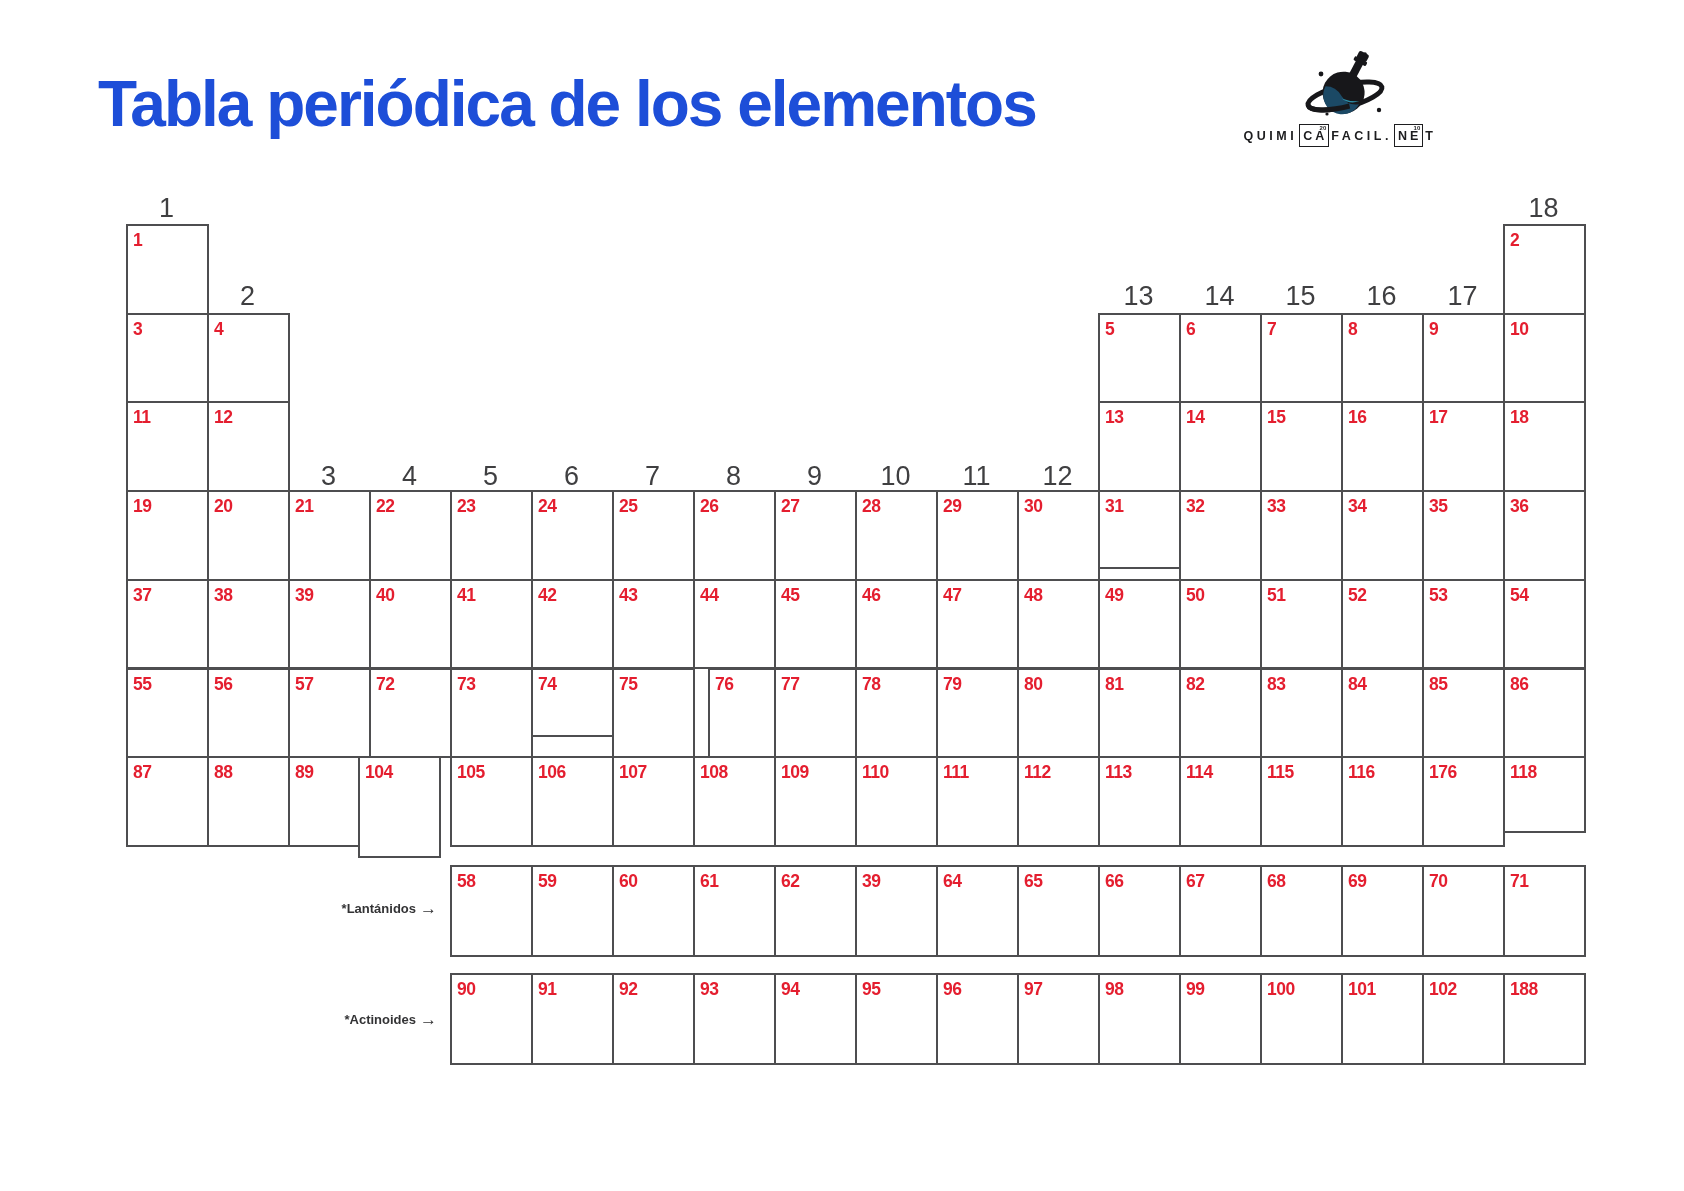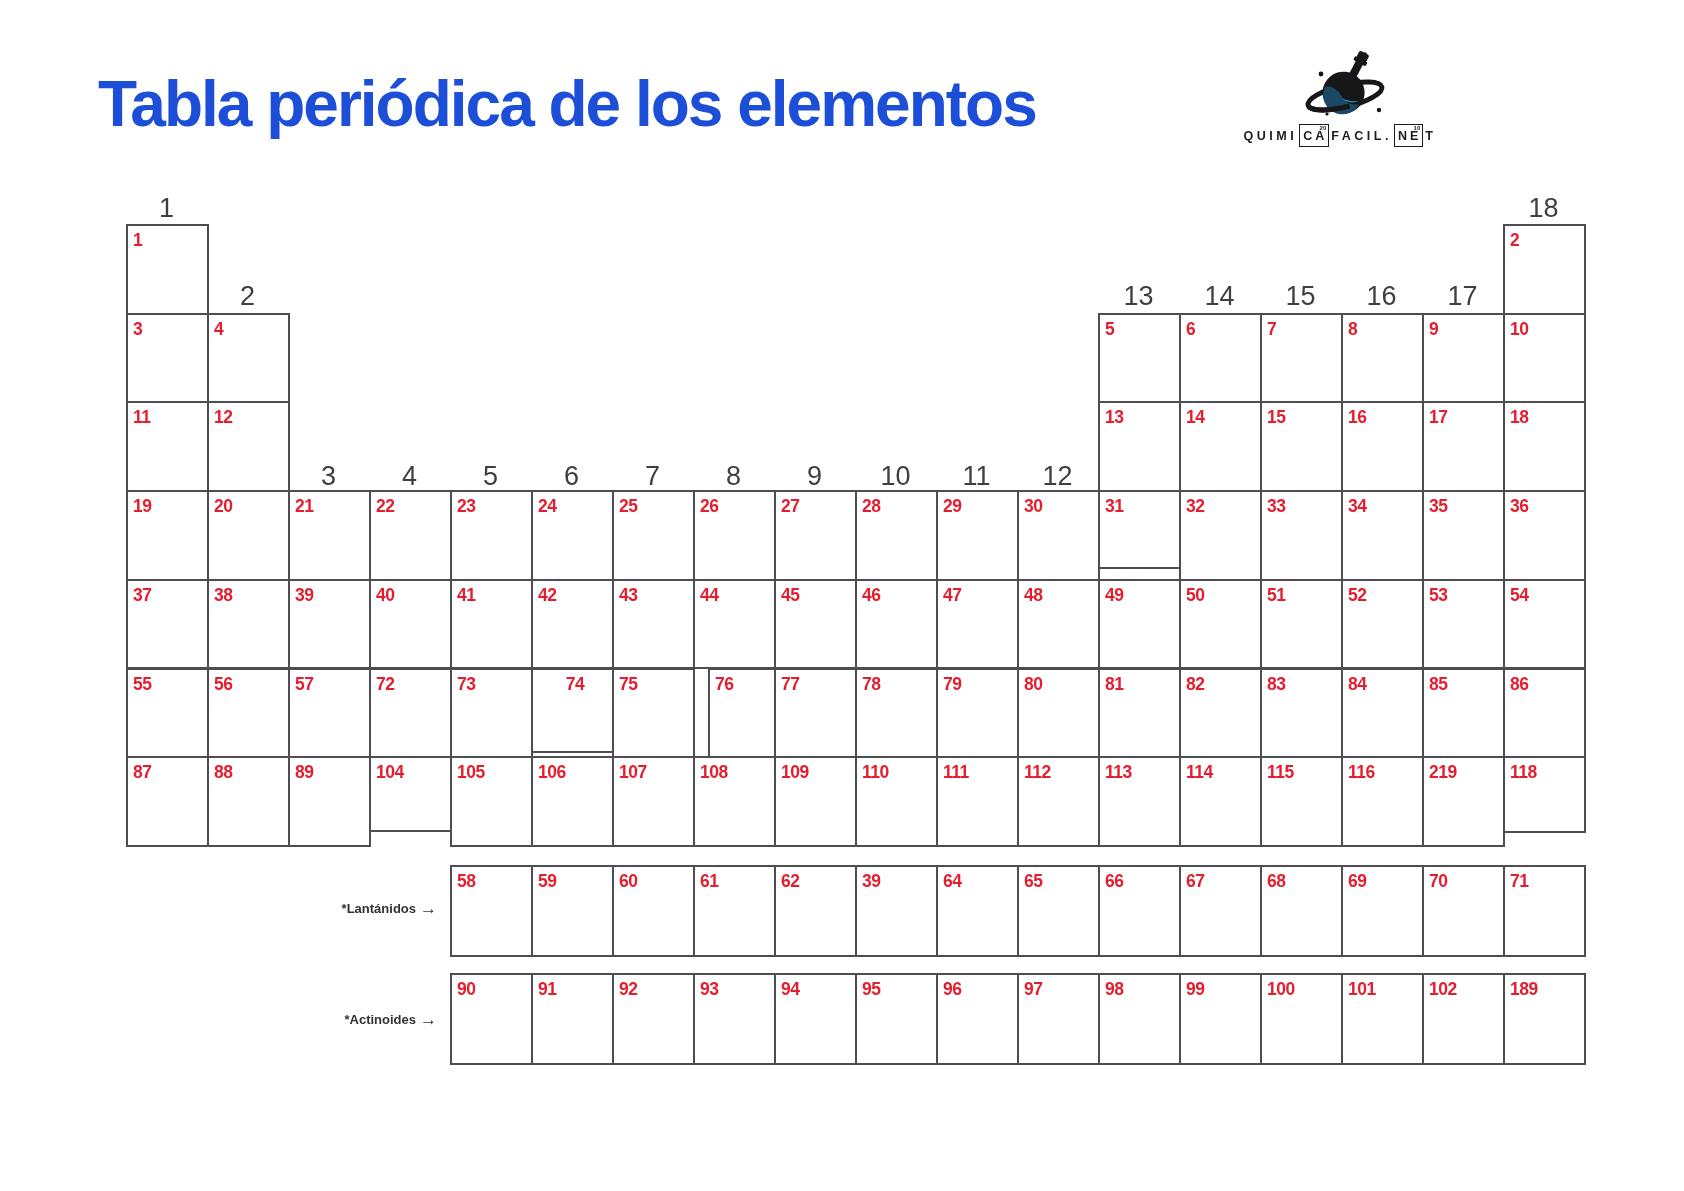--- a/index.html
+++ b/index.html
@@ -233,21 +233,21 @@
       </div>
       <div class="cell" style="left: 288px; top: 667.6px; height: 90.7px;">
         <span class="anum">57</span>
       </div>
       <div class="cell" style="left: 369px; top: 667.6px; height: 90.7px;">
         <span class="anum">72</span>
       </div>
       <div class="cell" style="left: 450px; top: 667.6px; height: 90.7px;">
         <span class="anum">73</span>
       </div>
-      <div class="cell" style="left: 531px; top: 667.6px; height: 85px; text-align: center;">
+      <div class="cell" style="left: 531px; top: 667.6px; height: 69px;">
         <span class="anum">74</span>
       </div>
       <div class="cell" style="left: 612px; top: 667.6px; height: 90.7px;">
         <span class="anum">75</span>
       </div>
       <div class="cell" style="left: 693px; top: 667.6px; height: 97px; margin-left: 15px;">
         <span class="anum">76</span>
       </div>
       <div class="cell" style="left: 774px; top: 667.6px; height: 90.7px;">
         <span class="anum">77</span>
@@ -281,21 +281,21 @@
       </div>
       <div class="cell" style="left: 126px; top: 756.3px; height: 90.7px;">
         <span class="anum">87</span>
       </div>
       <div class="cell" style="left: 207px; top: 756.3px; height: 90.7px;">
         <span class="anum">88</span>
       </div>
       <div class="cell" style="left: 288px; top: 756.3px; height: 90.7px;">
         <span class="anum">89</span>
       </div>
-      <div class="cell" style="left: 369px; top: 756.3px; height: 76px;">
+      <div class="cell" style="left: 358px; top: 756.3px; height: 102px;">
         <span class="anum">104</span>
       </div>
       <div class="cell" style="left: 450px; top: 756.3px; height: 90.7px;">
         <span class="anum">105</span>
       </div>
       <div class="cell" style="left: 531px; top: 756.3px; height: 90.7px;">
         <span class="anum">106</span>
       </div>
       <div class="cell" style="left: 612px; top: 756.3px; height: 90.7px;">
         <span class="anum">107</span>
@@ -321,21 +321,21 @@
       <div class="cell" style="left: 1179px; top: 756.3px; height: 90.7px;">
         <span class="anum">114</span>
       </div>
       <div class="cell" style="left: 1260px; top: 756.3px; height: 90.7px;">
         <span class="anum">115</span>
       </div>
       <div class="cell" style="left: 1341px; top: 756.3px; height: 90.7px;">
         <span class="anum">116</span>
       </div>
       <div class="cell" style="left: 1422px; top: 756.3px; height: 90.7px;">
-        <span class="anum">219</span>
+        <span class="anum">176</span>
       </div>
       <div class="cell" style="left: 1503px; top: 756.3px; height: 77px;">
         <span class="anum">118</span>
       </div>
       <div class="cell" style="left: 450px; top: 865px; height: 92px;">
         <span class="anum">58</span>
       </div>
       <div class="cell" style="left: 531px; top: 865px; height: 92px;">
         <span class="anum">59</span>
       </div>
@@ -408,21 +408,21 @@
       <div class="cell" style="left: 1260px; top: 973px; height: 92px;">
         <span class="anum">100</span>
       </div>
       <div class="cell" style="left: 1341px; top: 973px; height: 92px;">
         <span class="anum">101</span>
       </div>
       <div class="cell" style="left: 1422px; top: 973px; height: 92px;">
         <span class="anum">102</span>
       </div>
       <div class="cell" style="left: 1503px; top: 973px; height: 92px;">
-        <span class="anum">189</span>
+        <span class="anum">188</span>
       </div>
       <div class="group-label" style="left: 126px; top: 190px;">1</div>
       <div class="group-label" style="left: 207px; top: 278px;">2</div>
       <div class="group-label" style="left: 288px; top: 458px;">3</div>
       <div class="group-label" style="left: 369px; top: 458px;">4</div>
       <div class="group-label" style="left: 450px; top: 458px;">5</div>
       <div class="group-label" style="left: 531px; top: 458px;">6</div>
       <div class="group-label" style="left: 612px; top: 458px;">7</div>
       <div class="group-label" style="left: 693px; top: 458px;">8</div>
       <div class="group-label" style="left: 774px; top: 458px;">9</div>

